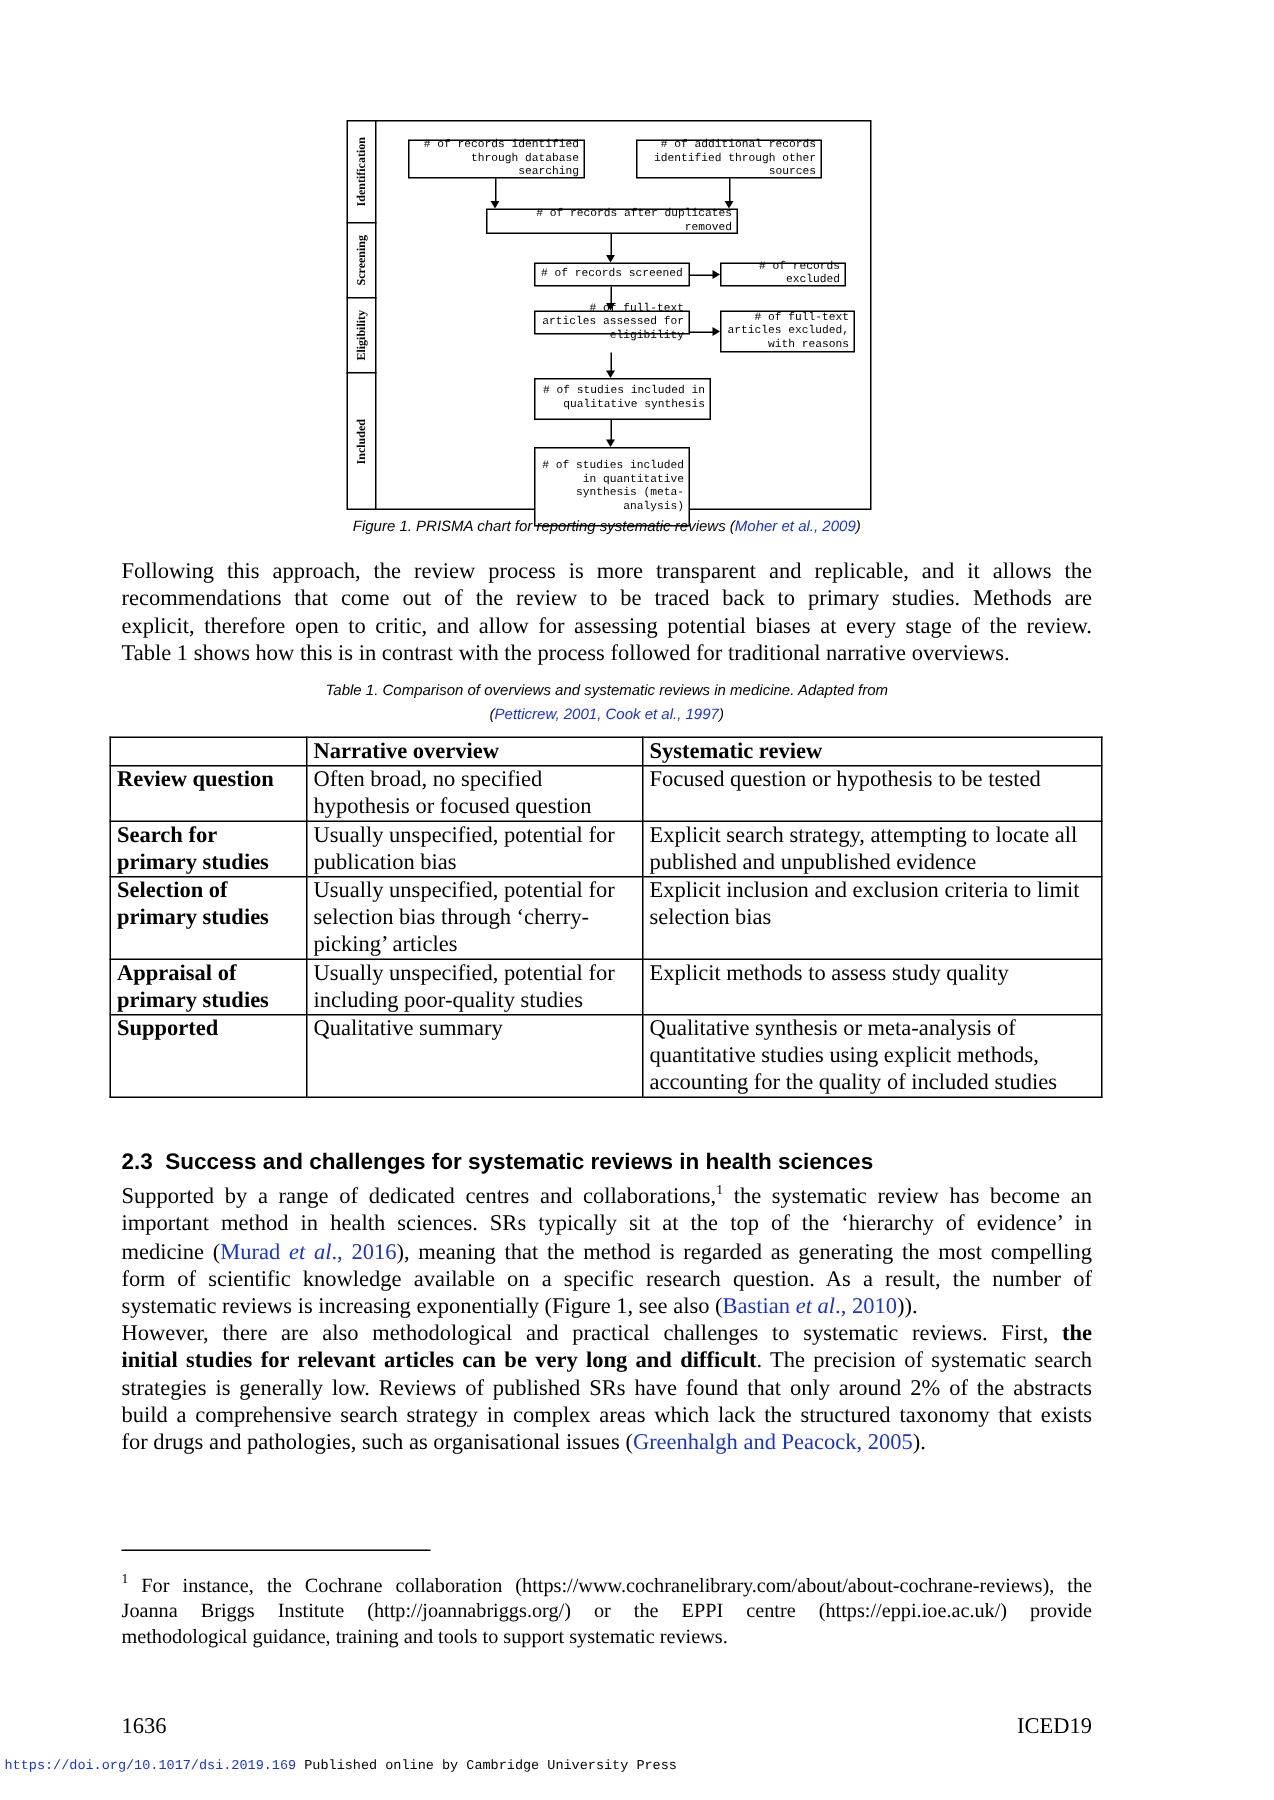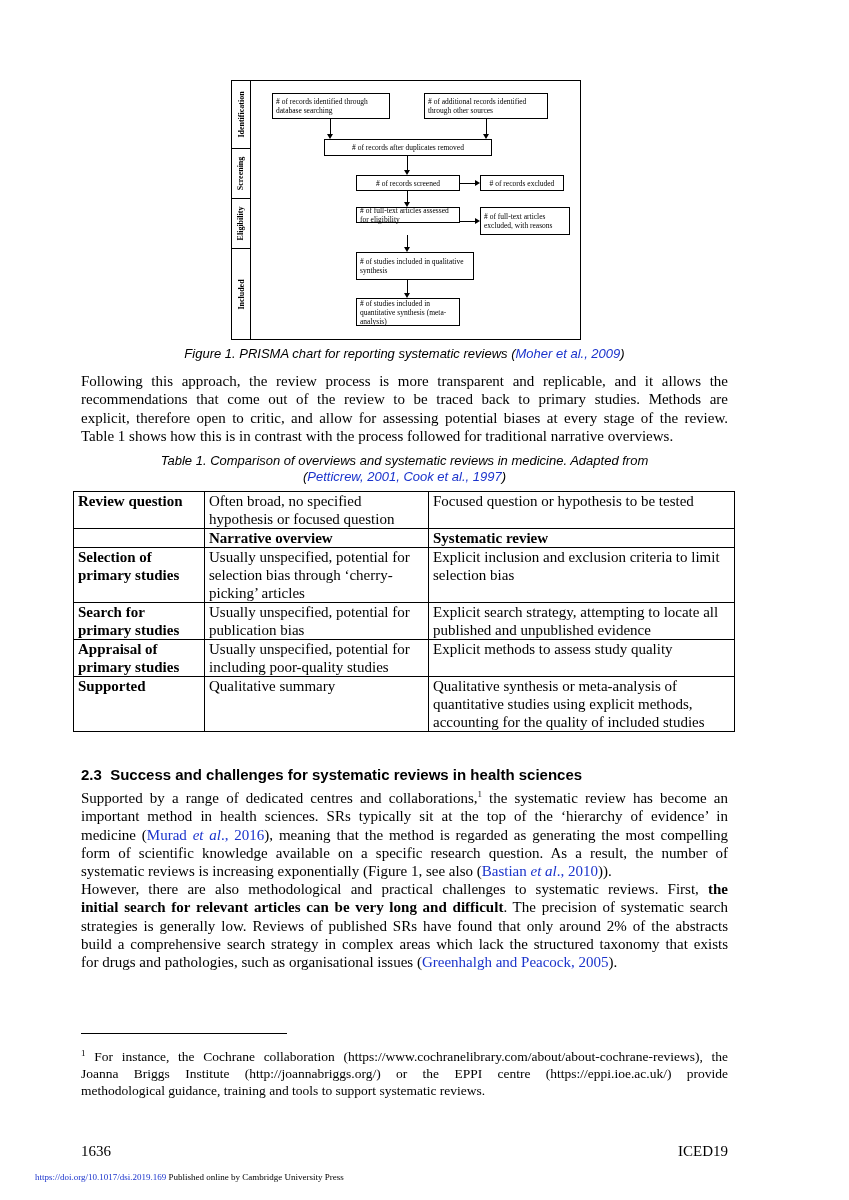--- a/index.html
+++ b/index.html
@@ -3,41 +3,41 @@
 <meta charset="utf-8">
 <style>
   * { box-sizing: border-box; margin: 0; padding: 0; }
   body { width: 849px; height: 1200px; background: #fff; position: relative; overflow: hidden; font-family: "Liberation Serif", serif; color: #000; }
   
   .figure-frame { position: absolute; left: 231px; top: 80px; width: 350px; height: 260px; border: 1px solid #000; }
   .phase-col { position: absolute; left: 231px; top: 80px; width: 20px; height: 260px; border-right: 1px solid #000; }
   .phase-label { position: absolute; left: 0; width: 20px; font-family: "Liberation Serif", serif; font-weight: bold; font-size: 8px; display: flex; align-items: center; justify-content: center; }
   .phase-label span { transform: rotate(-90deg); white-space: nowrap; display: block; }
   .phase-sep { position: absolute; left: 0; width: 20px; border-top: 1px solid #000; }
-  .fbox { position: absolute; border: 1px solid #000; background: #fff; font-family: Liberation Serif, serif; font-size: 7.5px; line-height: 9px; text-align: left; display: flex; align-items: center; justify-content: center; padding: 0 3px; }
+  .fbox { position: absolute; border: 1px solid #000; background: #fff; font-family: Liberation Mono, monospace; font-size: 7.5px; line-height: 9px; text-align: right; display: flex; align-items: center; justify-content: center; padding: 0 3px; }
   .line-v { position: absolute; border-left: 1px solid #000; }
   .line-h { position: absolute; border-top: 1px solid #000; }
   .arrow-down { position: absolute; width: 0; height: 0; border-left: 3px solid transparent; border-right: 3px solid transparent; border-top: 5px solid #000; }
   .arrow-right { position: absolute; width: 0; height: 0; border-top: 3px solid transparent; border-bottom: 3px solid transparent; border-left: 5px solid #000; }
-  .caption { position: absolute; font-family: "Liberation Sans", sans-serif; font-style: italic; font-size: 13px; text-align: center; color: #000; }
+  .caption { position: absolute; font-family: "Liberation Sans", sans-serif; font-style: italic; font-size: 10px; text-align: center; color: #000; }
   .link { color: #1a33cc; }
   .para { position: absolute; left: 81px; width: 647px; font-size: 15px; line-height: 18.3px; text-align: justify; }
   .para .jl { display: block; text-align: justify; text-align-last: justify; }
   .para .ll { display: block; text-align: left; }
   table.cmp { position: absolute; left: 73px; top: 491px; width: 662px; border-collapse: collapse; font-size: 15px; line-height: 18px; }
   table.cmp td { border: 1px solid #000; vertical-align: top; padding: 0 4px; }
   table.cmp td.rh { font-weight: bold; width: 131px; }
   table.cmp td.c2 { width: 224px; }
   .sec-heading { position: absolute; left: 81px; top: 766px; font-family: "Liberation Sans", sans-serif; font-weight: bold; font-size: 15px; }
   .footnote-rule { position: absolute; left: 81px; top: 1033px; width: 206px; border-top: 1px solid #000; }
   .footnote { position: absolute; left: 81px; top: 1048px; width: 647px; font-size: 13.5px; line-height: 17px; text-align: justify; }
   sup { font-size: 9px; vertical-align: super; line-height: 0; }
   .page-num { position: absolute; left: 81px; top: 1143px; font-size: 15px; }
   .journal { position: absolute; right: 121px; top: 1143px; font-size: 15px; }
-  .doi-footer { position: absolute; left: 3px; top: 1172px; font-family: Liberation Serif, serif; font-size: 9px; color: #000; margin-left: 32px; }
+  .doi-footer { position: absolute; left: 3px; top: 1172px; font-family: Liberation Mono, monospace; font-size: 9px; color: #000; }
 </style>
 </head>
 <body>
 
 <div>
   <div class="figure-frame"></div>
   <div class="phase-col">
     <div class="phase-label" style="top:0;height:68px;">
         <span>Identification</span>
       </div>
@@ -72,21 +72,21 @@
   <div class="arrow-down" style="left:404px;top:202px;"></div>
   <div class="fbox" style="left:356px;top:207px;width:104px;height:16px;"># of full-text articles assessed for eligibility</div>
   <div class="line-h" style="left:460px;top:221px;width:17px;"></div>
   <div class="arrow-right" style="left:475px;top:218px;"></div>
   <div class="fbox" style="left:480px;top:207px;width:90px;height:28px;"># of full-text articles excluded, with reasons</div>
   <div class="line-v" style="left:407px;top:235px;height:15px;"></div>
   <div class="arrow-down" style="left:404px;top:247px;"></div>
   <div class="fbox" style="left:356px;top:252px;width:118px;height:28px;"># of studies included in qualitative synthesis</div>
   <div class="line-v" style="left:407px;top:280px;height:16px;"></div>
   <div class="arrow-down" style="left:404px;top:293px;"></div>
-  <div class="fbox" style="left:356px;top:298px;width:104px;height:28px;"># of studies included in quantitative synthesis (meta-analysis)</div>
+  <div class="fbox" style="left:356px;top:298px;width:104px;height:53px;"># of studies included in quantitative synthesis (meta-analysis)</div>
 </div>
 
 <div class="caption" style="left:81px;top:346px;width:647px;">
   <span>Figure 1. PRISMA chart for reporting systematic reviews (</span><span class="link">Moher et al., 2009</span><span>)</span>
 </div>
 
 <div class="para" style="top:372px;">
   <span class="jl">Following this approach, the review process is more transparent and replicable, and it allows the</span>
   <span class="jl">recommendations that come out of the review to be traced back to primary studies. Methods are</span>
   <span class="jl">explicit, therefore open to critic, and allow for assessing potential biases at every stage of the review.</span>
@@ -94,38 +94,38 @@
 </div>
 
 <div class="caption" style="left:81px;top:453px;width:647px;line-height:16px;">
   <div>Table 1. Comparison of overviews and systematic reviews in medicine. Adapted from</div>
   <div><span>(</span><span class="link">Petticrew, 2001, Cook et al., 1997</span><span>)</span></div>
 </div>
 
 <table class="cmp">
   <tbody>
       <tr>
+    <td class="rh"></td>
+    <td class="c2" style="font-weight:bold;">Narrative overview</td>
+    <td style="font-weight:bold;">Systematic review</td>
+  </tr>
+  <tr>
     <td class="rh">Review question</td>
     <td class="c2">Often broad, no specified hypothesis or focused question</td>
     <td>Focused question or hypothesis to be tested</td>
   </tr>
   <tr>
-    <td class="rh"></td>
-    <td class="c2" style="font-weight:bold;">Narrative overview</td>
-    <td style="font-weight:bold;">Systematic review</td>
+    <td class="rh">Search for primary studies</td>
+    <td class="c2">Usually unspecified, potential for publication bias</td>
+    <td>Explicit search strategy, attempting to locate all published and unpublished evidence</td>
   </tr>
   <tr>
     <td class="rh">Selection of primary studies</td>
     <td class="c2">Usually unspecified, potential for selection bias through ‘cherry-picking’ articles</td>
     <td>Explicit inclusion and exclusion criteria to limit selection bias</td>
-  </tr>
-  <tr>
-    <td class="rh">Search for primary studies</td>
-    <td class="c2">Usually unspecified, potential for publication bias</td>
-    <td>Explicit search strategy, attempting to locate all published and unpublished evidence</td>
   </tr>
   <tr>
     <td class="rh">Appraisal of primary studies</td>
     <td class="c2">Usually unspecified, potential for including poor-quality studies</td>
     <td>Explicit methods to assess study quality</td>
   </tr>
   <tr>
     <td class="rh">Supported</td>
     <td class="c2">Qualitative summary</td>
     <td>Qualitative synthesis or meta-analysis of quantitative studies using explicit methods, accounting for the quality of included studies</td>
@@ -140,21 +140,21 @@
 <div class="para" style="top:789px;">
   <span class="jl"><span>Supported by a range of dedicated centres and collaborations,</span><sup>1</sup><span> the systematic review has become an</span></span>
   <span class="jl">important method in health sciences. SRs typically sit at the top of the ‘hierarchy of evidence’ in</span>
   <span class="jl"><span>medicine (</span><span class="link"><span>Murad </span><i>et al</i><span>., 2016</span></span><span>), meaning that the method is regarded as generating the most compelling</span></span>
   <span class="jl">form of scientific knowledge available on a specific research question. As a result, the number of</span>
   <span class="ll"><span>systematic reviews is increasing exponentially (Figure 1, see also (</span><span class="link"><span>Bastian </span><i>et al</i><span>., 2010</span></span><span>)).</span></span>
 </div>
 
 <div class="para" style="top:880px;">
   <span class="jl"><span>However, there are also methodological and practical challenges to systematic reviews. First, </span><b>the</b></span>
-  <span class="jl"><b>initial search for relevant articles can be very long and difficult</b><span>. The precision of systematic search</span></span>
+  <span class="jl"><b>initial studies for relevant articles can be very long and difficult</b><span>. The precision of systematic search</span></span>
   <span class="jl">strategies is generally low. Reviews of published SRs have found that only around 2% of the abstracts</span>
   <span class="jl">build a comprehensive search strategy in complex areas which lack the structured taxonomy that exists</span>
   <span class="ll"><span>for drugs and pathologies, such as organisational issues (</span><span class="link">Greenhalgh and Peacock, 2005</span><span>).</span></span>
 </div>
 
 <div class="footnote-rule"></div>
 <div class="footnote">
   <span style="display:block;text-align:justify;text-align-last:justify;"><sup>1</sup><span> For instance, the Cochrane collaboration (https://www.cochranelibrary.com/about/about-cochrane-reviews), the</span></span>
   <span style="display:block;text-align:justify;text-align-last:justify;">Joanna Briggs Institute (http://joannabriggs.org/) or the EPPI centre (https://eppi.ioe.ac.uk/) provide</span>
   <span style="display:block;">methodological guidance, training and tools to support systematic reviews.</span>

